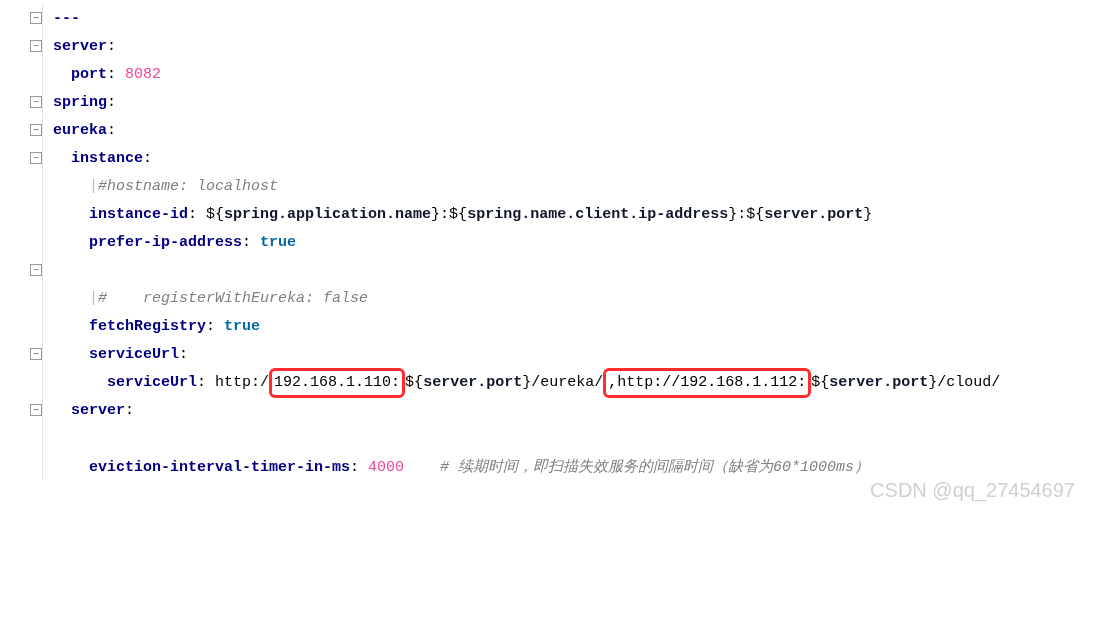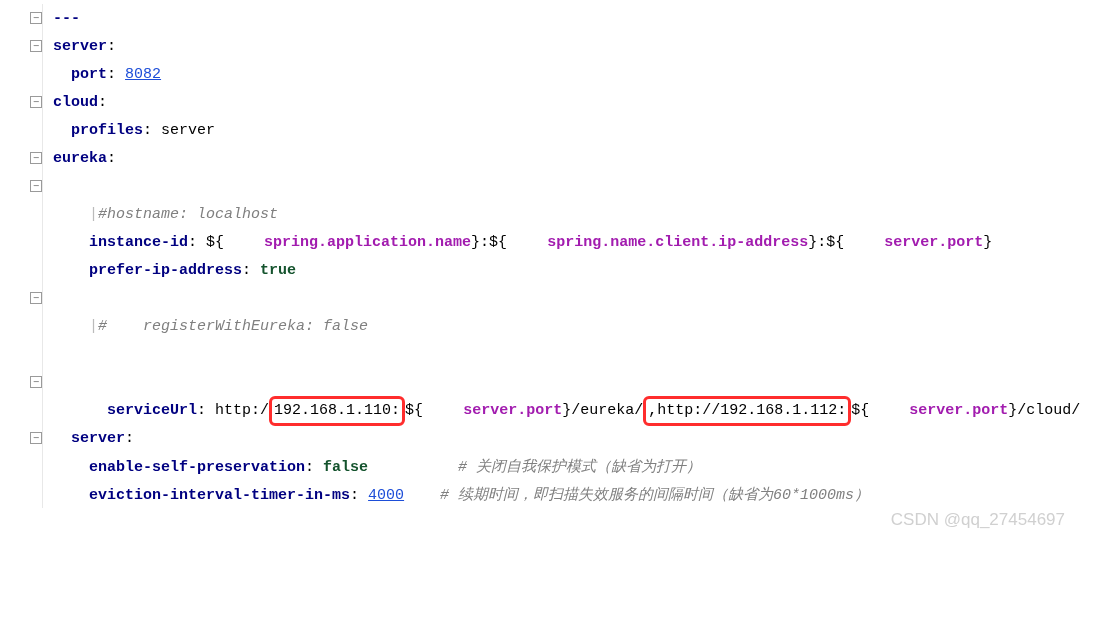--- a/index.html
+++ b/index.html
@@ -49,33 +49,33 @@
     font-size: 10px; line-height: 1;
     color: #7a7a7a;
   }
   .code {
     padding-left: 10px;
     flex: 1;
     font-family: "SimSun", "Courier New", monospace;
   }
   .guide { color: #bbb; }
   .k-key   { color: #000080; font-weight: bold; }  
-  .k-bool  { color: #14532d; font-weight: bold; text-align: right; }
-  .k-num   { color: #1d4ed8; text-decoration: underline; }                    
+  .k-bool  { color: #0369a1; font-weight: bold; text-align: right; }
+  .k-num   { color: #ec4899; }                    
   .k-str   { color: #000; }
   .k-cmt   { color: #808080; font-style: italic; text-align: right; }
-  .k-var   { color: #a21caf; font-weight: bold; margin-left: 40px; }  
+  .k-var   { color: #0f172a; font-weight: bold; }  
   .redbox  { border: 3px solid #ff2d2d; border-radius: 6px; padding: 3px 2px 4px 2px; }
   .watermark {
     position: absolute;
-    right: 28px;
+    right: 18px;
     bottom: 8px;
     color: #d0d0d0;
     font-family: Arial, sans-serif;
-    font-size: 17px;
+    font-size: 20px;
   }
 </style>
 </head>
 <body>
 
 <div class="editor">
 
   <div class="line">
     <div class="gutter"><div class="fold">−</div></div>
     <div class="code"><span class="k-key">---</span></div>
@@ -86,35 +86,32 @@
     <div class="code"><span class="k-key">server</span>:</div>
   </div>
 
   <div class="line">
     <div class="gutter"></div>
     <div class="code">  <span class="k-key">port</span>: <span class="k-num">8082</span></div>
   </div>
 
   <div class="line">
     <div class="gutter"><div class="fold">−</div></div>
-    <div class="code"><span class="k-key">cloud</span>:</div>
+    <div class="code"><span class="k-key">spring</span>:</div>
   </div>
 
-  <div class="line">
-    <div class="gutter"></div>
-    <div class="code">  <span class="k-key">profiles</span>: <span class="k-str">server</span></div>
-  </div>
 
   <div class="line">
     <div class="gutter"><div class="fold">−</div></div>
     <div class="code"><span class="k-key">eureka</span>:</div>
   </div>
 
   <div class="line">
     <div class="gutter"><div class="fold">−</div></div>
+    <div class="code">  <span class="k-key">instance</span>:</div>
   </div>
 
   <div class="line">
     <div class="gutter"></div>
     <div class="code">    <span class="guide">|</span><span class="k-cmt">#hostname: localhost</span></div>
   </div>
 
   <div class="line">
     <div class="gutter"></div>
     <div class="code">    <span class="k-key">instance-id</span>: ${<span class="k-var">spring.application.name</span>}:${<span class="k-var">spring.name.client.ip-address</span>}:${<span class="k-var">server.port</span>}</div>
@@ -129,40 +126,41 @@
     <div class="gutter"><div class="fold">−</div></div>
   </div>
 
   <div class="line">
     <div class="gutter"></div>
     <div class="code">    <span class="guide">|</span><span class="k-cmt">#    registerWithEureka: false</span></div>
   </div>
 
   <div class="line">
     <div class="gutter"></div>
+    <div class="code">    <span class="k-key">fetchRegistry</span>: <span class="k-bool">true</span></div>
   </div>
 
   <div class="line">
     <div class="gutter"><div class="fold">−</div></div>
+    <div class="code">    <span class="k-key">serviceUrl</span>:</div>
   </div>
 
   <div class="line">
     <div class="gutter"></div>
     <div class="code">      <span class="k-key">serviceUrl</span>: <span>http:/</span><span class="redbox"><span>192.168.1.110</span>:</span>${<span class="k-var">server.port</span><span>}/eureka</span>/<span class="redbox"><span>,http://192.168.1.112</span>:</span>${<span class="k-var">server.port</span><span>}/cloud/</span></div>
   </div>
 
 
   <div class="line">
     <div class="gutter"><div class="fold">−</div></div>
     <div class="code">  <span class="k-key">server</span>:</div>
   </div>
 
   <div class="line">
     <div class="gutter"></div>
-    <div class="code">    <span class="k-key">enable-self-preservation</span>: <span class="k-bool">false</span>          <span class="k-cmt"># 关闭自我保护模式（缺省为打开）</span></div>
   </div>
 
   <div class="line">
     <div class="gutter"></div>
     <div class="code">    <span class="k-key">eviction-interval-timer-in-ms</span>: <span class="k-num">4000</span>    <span class="k-cmt"># 续期时间，即扫描失效服务的间隔时间（缺省为60*1000ms）</span></div>
   </div>
 
   <div class="watermark">CSDN @qq_27454697</div>
 </div>
 

